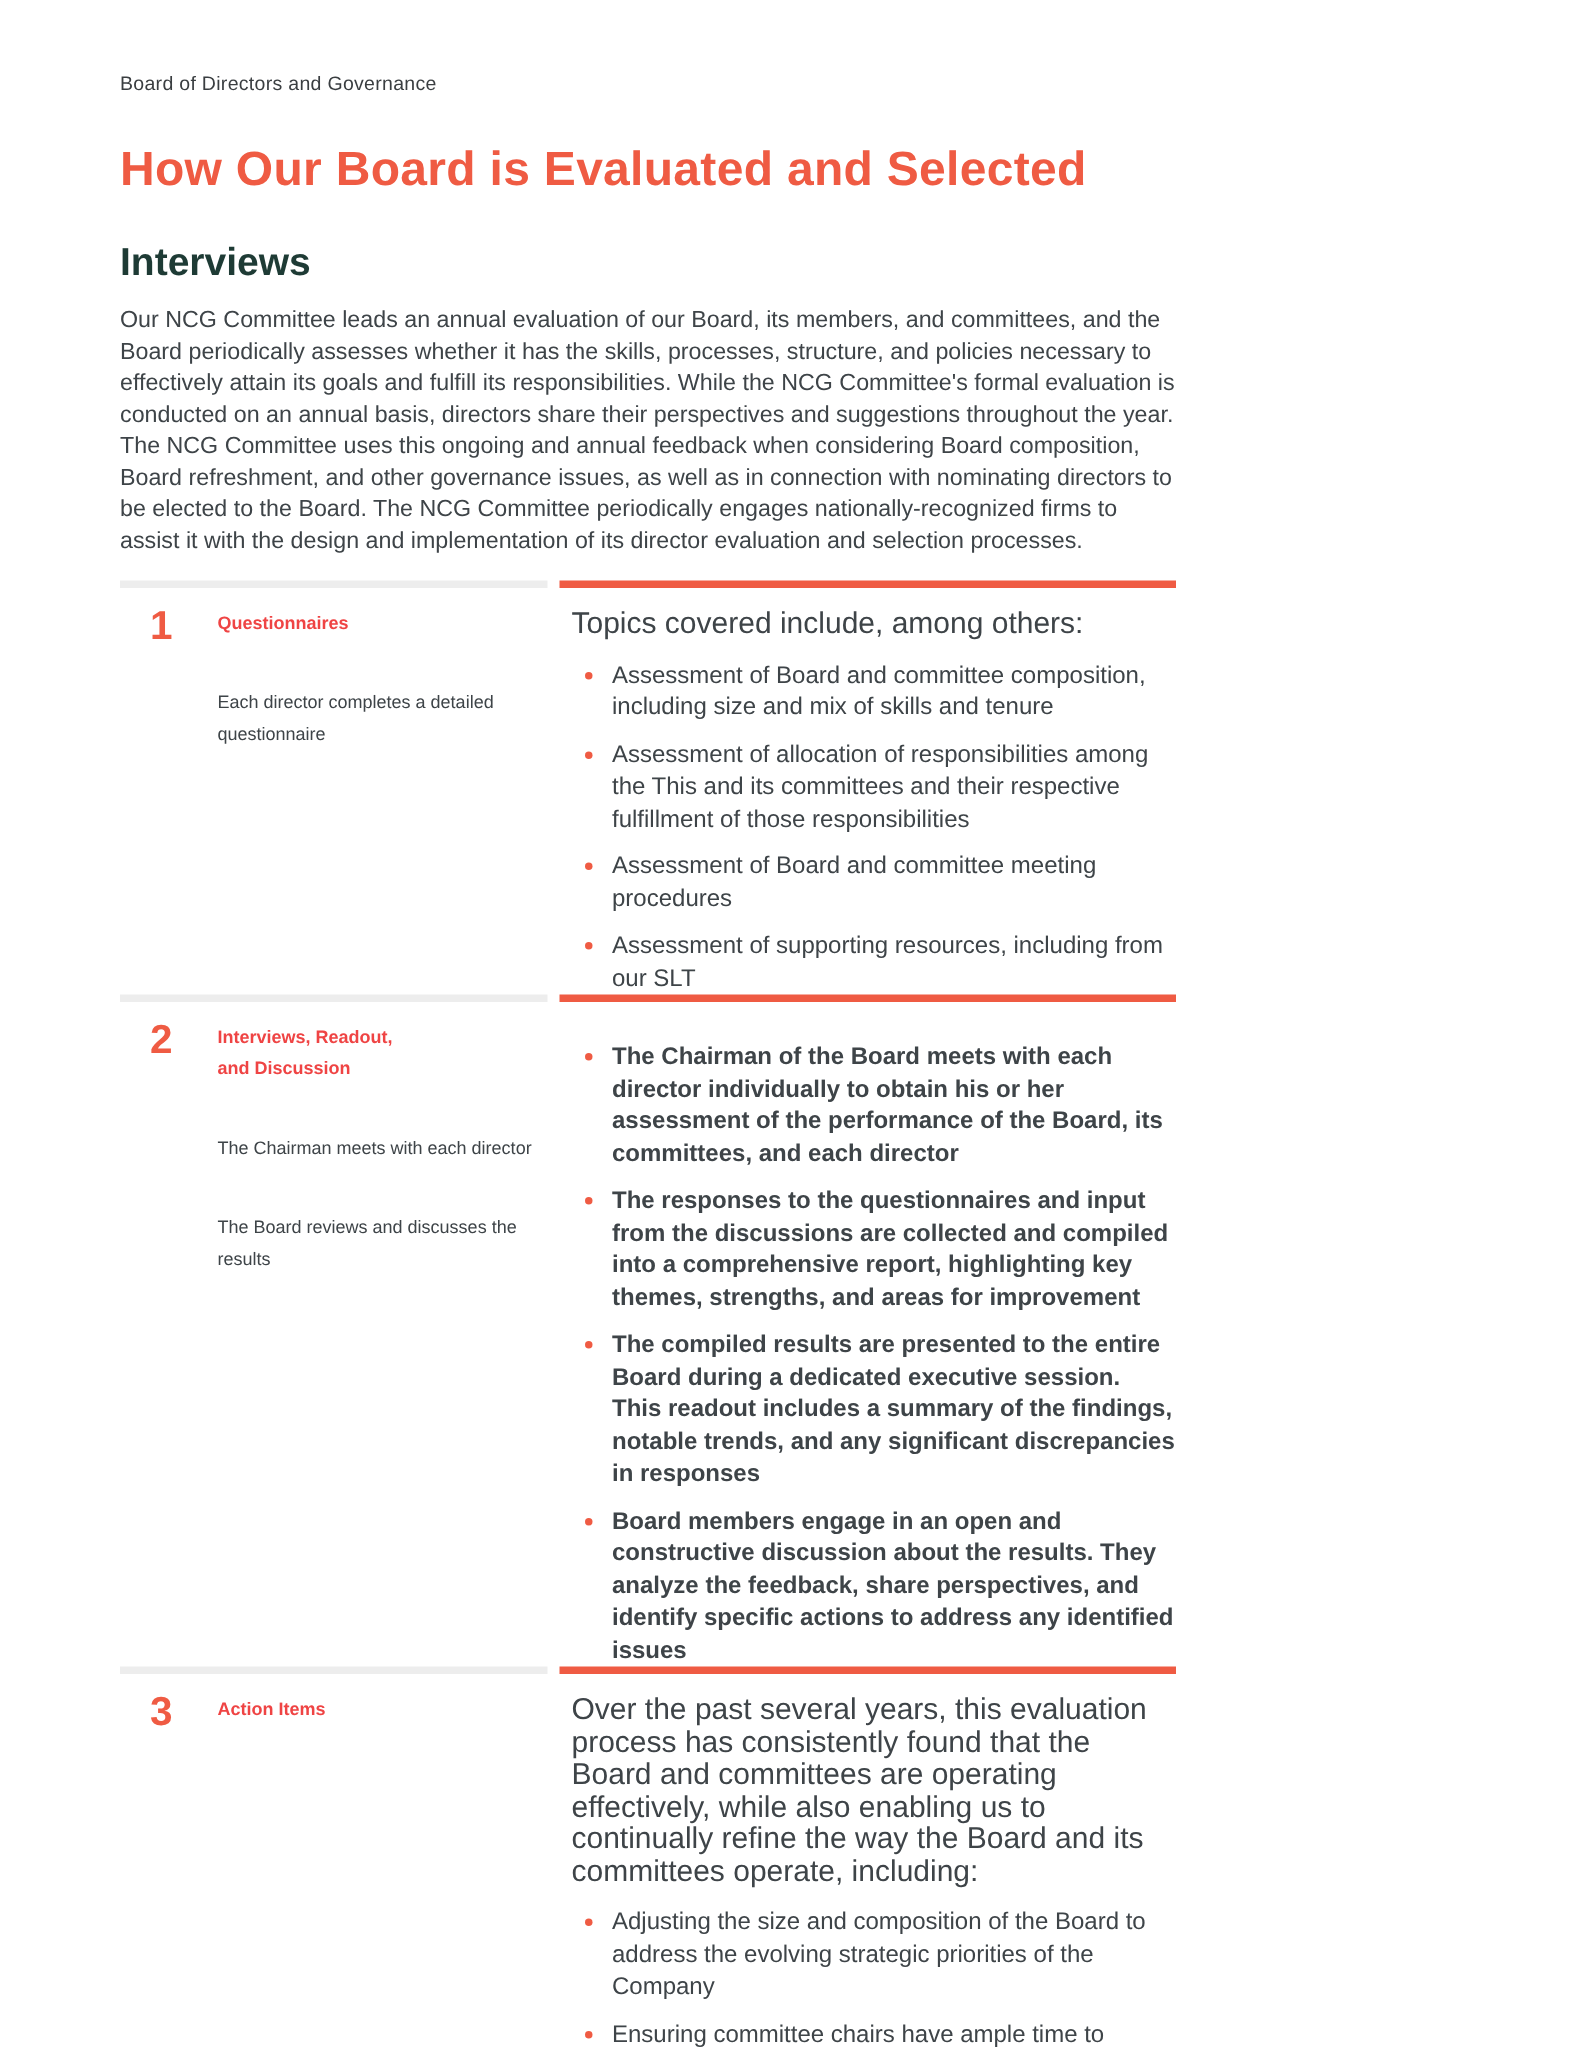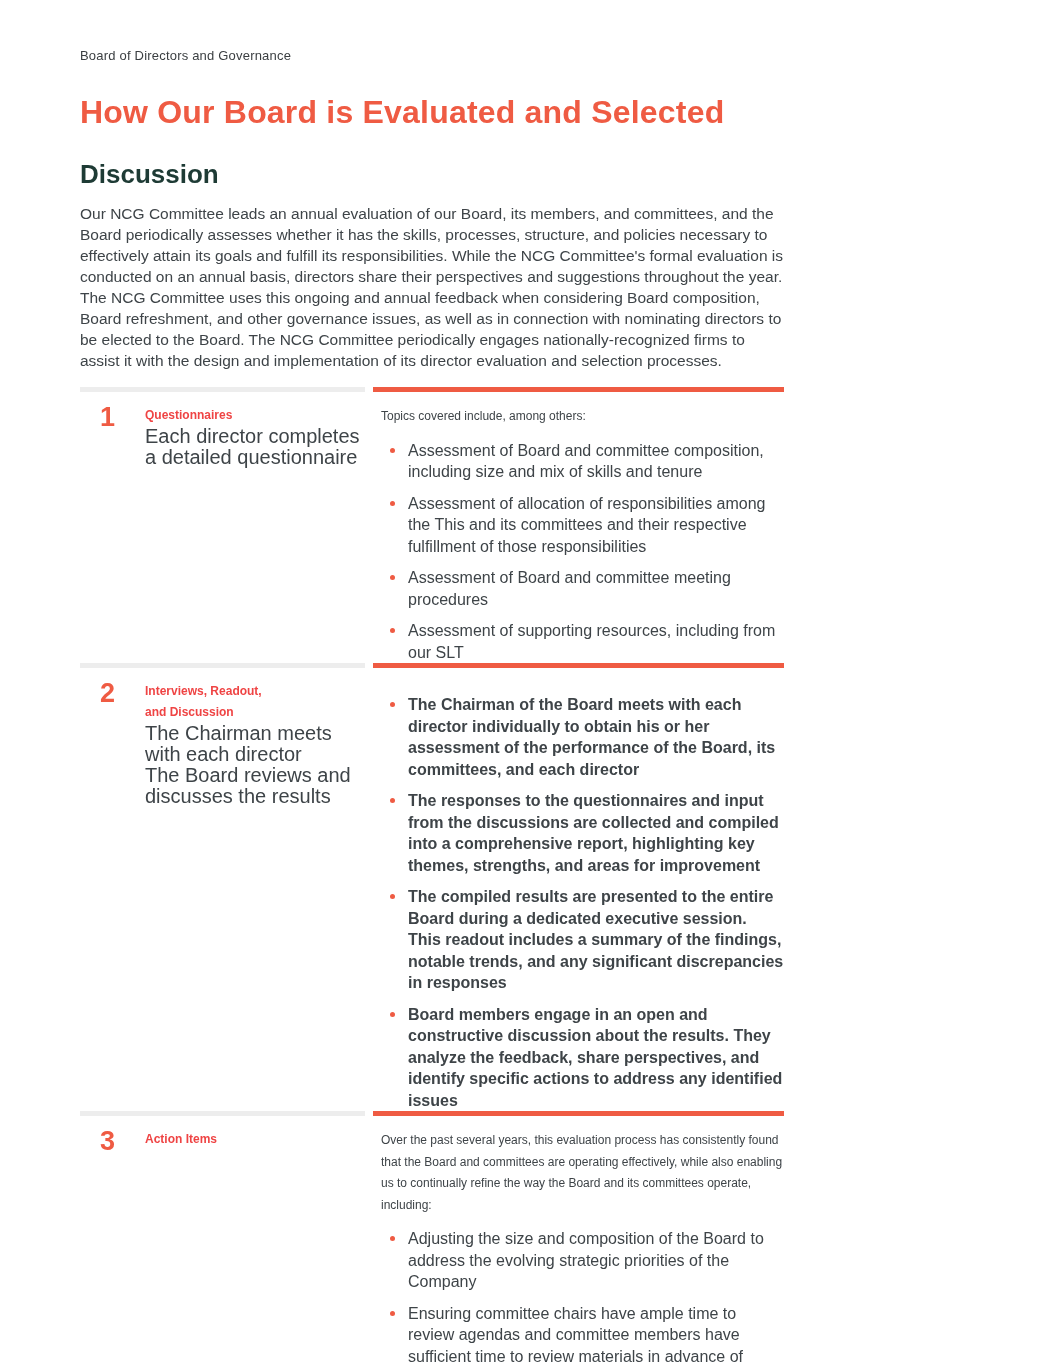--- a/index.html
+++ b/index.html
@@ -39,30 +39,30 @@
   .step-num {
     width:45px; flex:0 0 45px;
     font-size:27px; line-height:24px; font-weight:bold; color:#ef5b43;
   }
   .step-heading {
     font-size:12px; line-height:21px; font-weight:bold; color:#ef4444;
     width:215px;
   }
   .step-heading span { display:block; }
   .step-desc {
-    margin-top:0;
-    font-size:20px; line-height:21px; color:#3e4448;
+    margin-top:32px;
+    font-size:12px; line-height:21px; color:#3e4448;
   }
   .step-right {
     flex:1;
     border-top:5px solid #ef5b43;
     padding:14px 0 0 8px;
   }
   .step-intro {
-    font-size:12px; line-height:21.5px; color:#3e4448;
+    font-size:20px; line-height:21.5px; color:#3e4448;
   }
   ul.bullets { list-style:none; margin-top:12px; }
   ul.bullets.no-intro { margin-top:12px;font-weight:bold; }
   ul.bullets li {
     position:relative;
     padding-left:27px;
     margin-top:10px;
     font-size:16px; line-height:21.5px; color:#3e4448;
   }
   ul.bullets li:first-child { margin-top:0; }
@@ -100,21 +100,21 @@
 </style>
 </head>
 <body>
 
 <div class="page">
 
   <div class="eyebrow">Board of Directors and Governance</div>
 
   <h1 class="page-title">How Our Board is Evaluated and Selected</h1>
 
-  <h2 class="section-heading">Discussion</h2>
+  <h2 class="section-heading">Interviews</h2>
 
   <p class="intro">Our NCG Committee leads an annual evaluation of our Board, its members, and committees, and the Board periodically assesses whether it has the skills, processes, structure, and policies necessary to effectively attain its goals and fulfill its responsibilities. While the NCG Committee's formal evaluation is conducted on an annual basis, directors share their perspectives and suggestions throughout the year. The NCG Committee uses this ongoing and annual feedback when considering Board composition, Board refreshment, and other governance issues, as well as in connection with nominating directors to be elected to the Board. The NCG Committee periodically engages nationally-recognized firms to assist it with the design and implementation of its director evaluation and selection processes.</p>
 
   <div class="steps">
 
     <div class="step s1">
       <div class="step-left">
         <div class="step-num">1</div>
         <div>
           <div class="step-heading">

